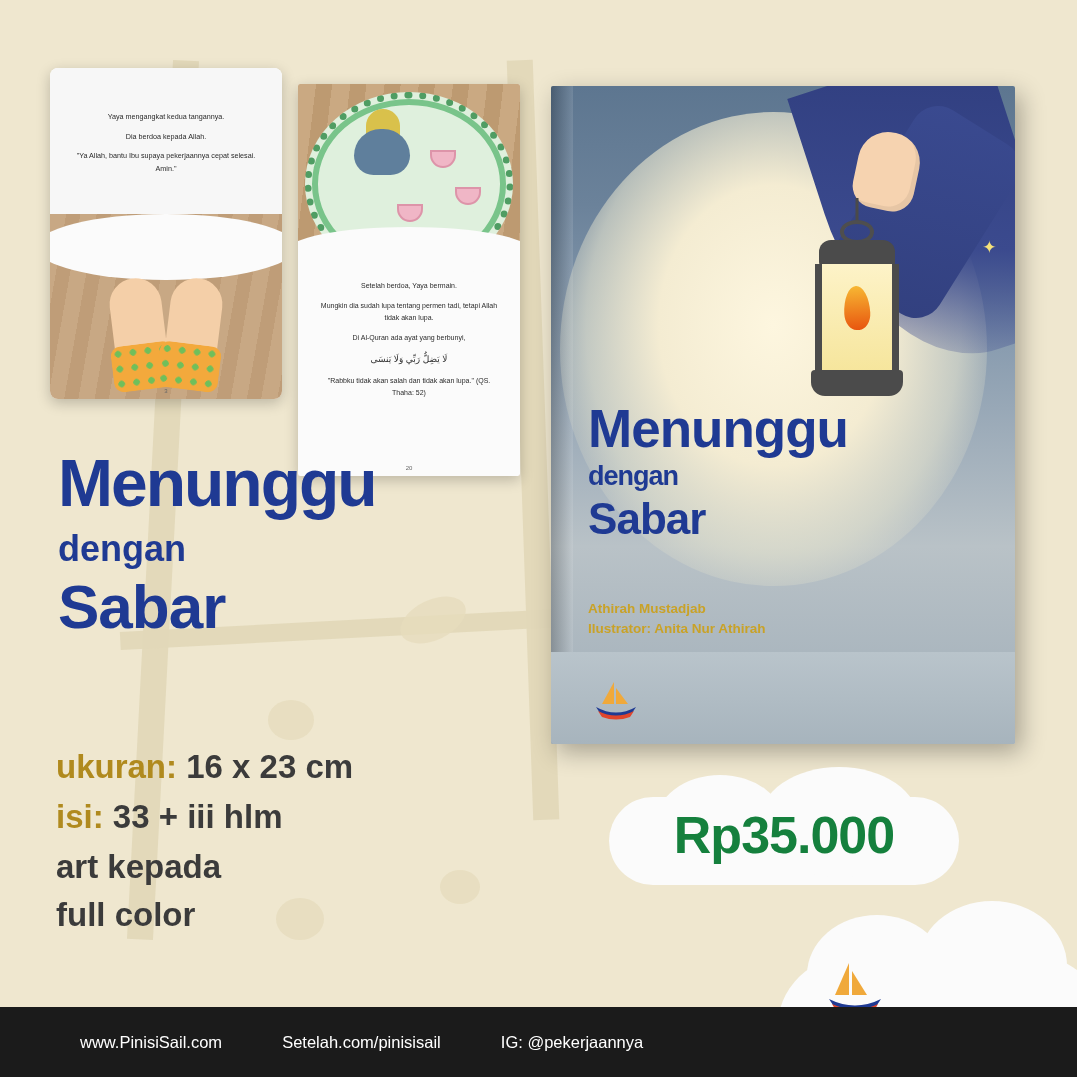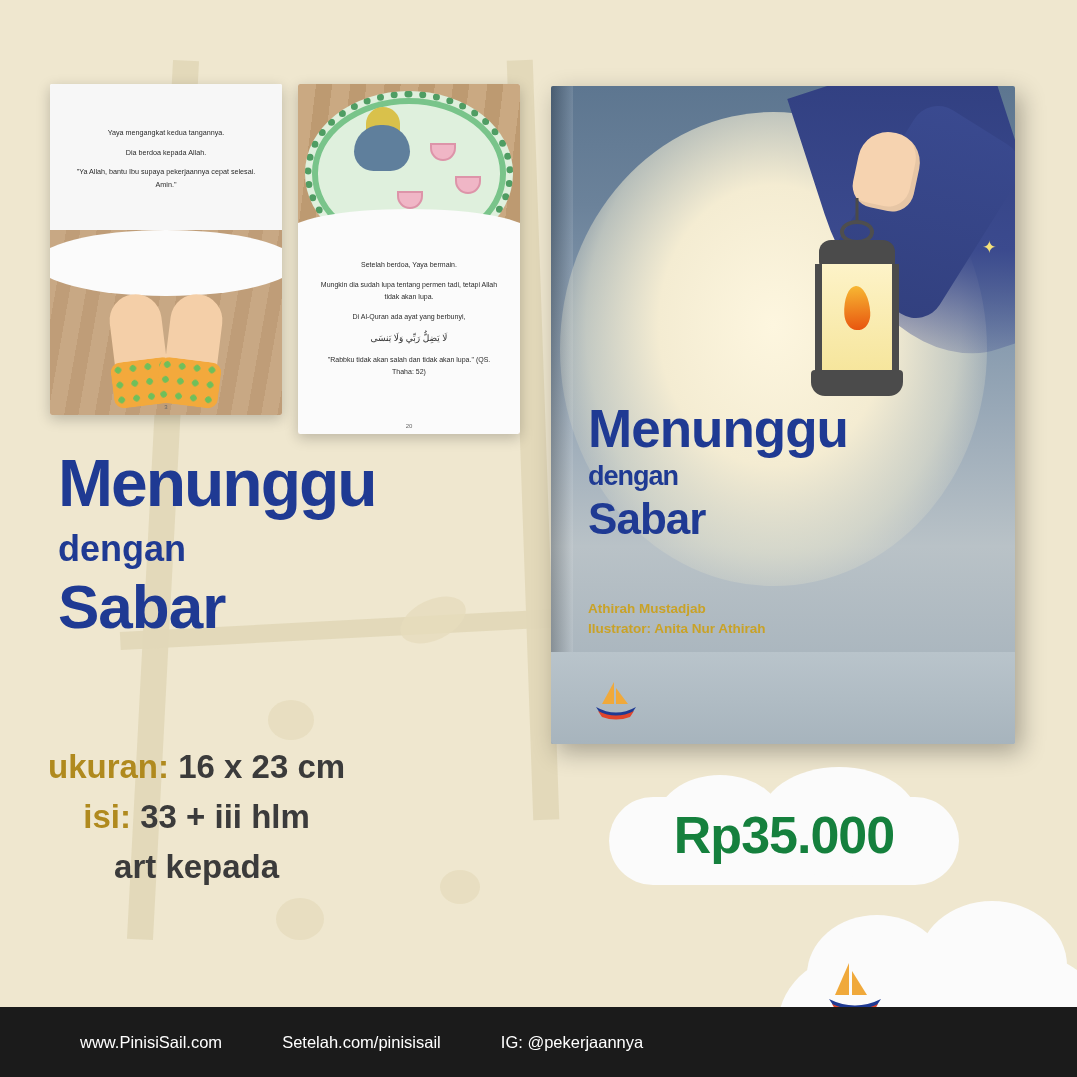--- a/index.html
+++ b/index.html
@@ -30,22 +30,22 @@
     border-radius: 50%;
     opacity: .8;
   }
   
   .sample {
     position: absolute;
     background: #fff;
     box-shadow: 0 4px 14px rgba(0,0,0,.22);
     overflow: hidden;
   }
-  #sample-1 { left: 50px; top: 84px; width: 232px; height: 331px; border-radius: 2px; }
-  #sample-2 { left: 298px; top: 84px; width: 222px; height: 350px; border-radius: 2px; }
+  #sample-1 { left: 50px; top: 68px; width: 232px; height: 331px; border-radius: 8px; }
+  #sample-2 { left: 298px; top: 84px; width: 222px; height: 392px; border-radius: 2px; }
 
   .s1-top { position:absolute; inset:0 0 46% 0; background:#f7f7f7; }
   .s1-wood {
     position:absolute; left:0; right:0; bottom:0; height:56%;
     background: repeating-linear-gradient(100deg,#c8a884 0px,#c8a884 16px,#bf9d78 16px,#bf9d78 30px);
   }
   .s1-cloud {
     position:absolute; left:-6%; right:-6%; top:44%; height:20%;
     background:#fbfbfb; border-radius:50%;
   }
@@ -172,21 +172,21 @@
     background: linear-gradient(#b9c4cb, #a7b4bd);
   }
 
   
   #title-block { position:absolute; left:58px; top:450px; color:#1f3a93; }
   #title-block .big { font-size:66px; font-weight:700; letter-spacing:-2px; line-height:1; }
   #title-block .mid { font-size:36px; font-weight:600; margin-top:12px; }
   #title-block .big2 { font-size:62px; font-weight:700; letter-spacing:-1px; margin-top:6px; line-height:1; }
 
   
-  #specs { position:absolute; left:48px; top:748px;text-align:center; }
+  #specs { position:absolute; left:56px; top:748px; }
   #specs .row { font-size:33px; font-weight:700; color:#3b3b3b; margin-bottom:12px; white-space:nowrap; }
   #specs .row .k { color:#b08a1e; }
   #specs .plain { font-size:33px; font-weight:700; color:#3b3b3b; margin-bottom:10px; }
 
   
   #price-cloud {
     position:absolute; left:609px; top:775px; width:350px; height:120px;
   }
   #price-cloud .c { position:absolute; background:#fbfbfb; border-radius:50%; }
   #price-cloud .c1 { left:0; top:22px; width:350px; height:88px; border-radius:52px; }
@@ -317,20 +317,21 @@
   <div id="specs">
     <div class="row">
       <span class="k">ukuran:</span>
       <span>16 x 23 cm</span>
     </div>
     <div class="row">
       <span class="k">isi:</span>
       <span>33 + iii hlm</span>
     </div>
     <div class="plain">art kepada</div>
+    <div class="plain">full color</div>
   </div>
 
   <div id="price-cloud">
     <div class="c c1"></div>
     <div class="c c2"></div>
     <div class="c c3"></div>
     <div id="price-text">Rp35.000</div>
   </div>
 
   <div id="logo-cloud">

